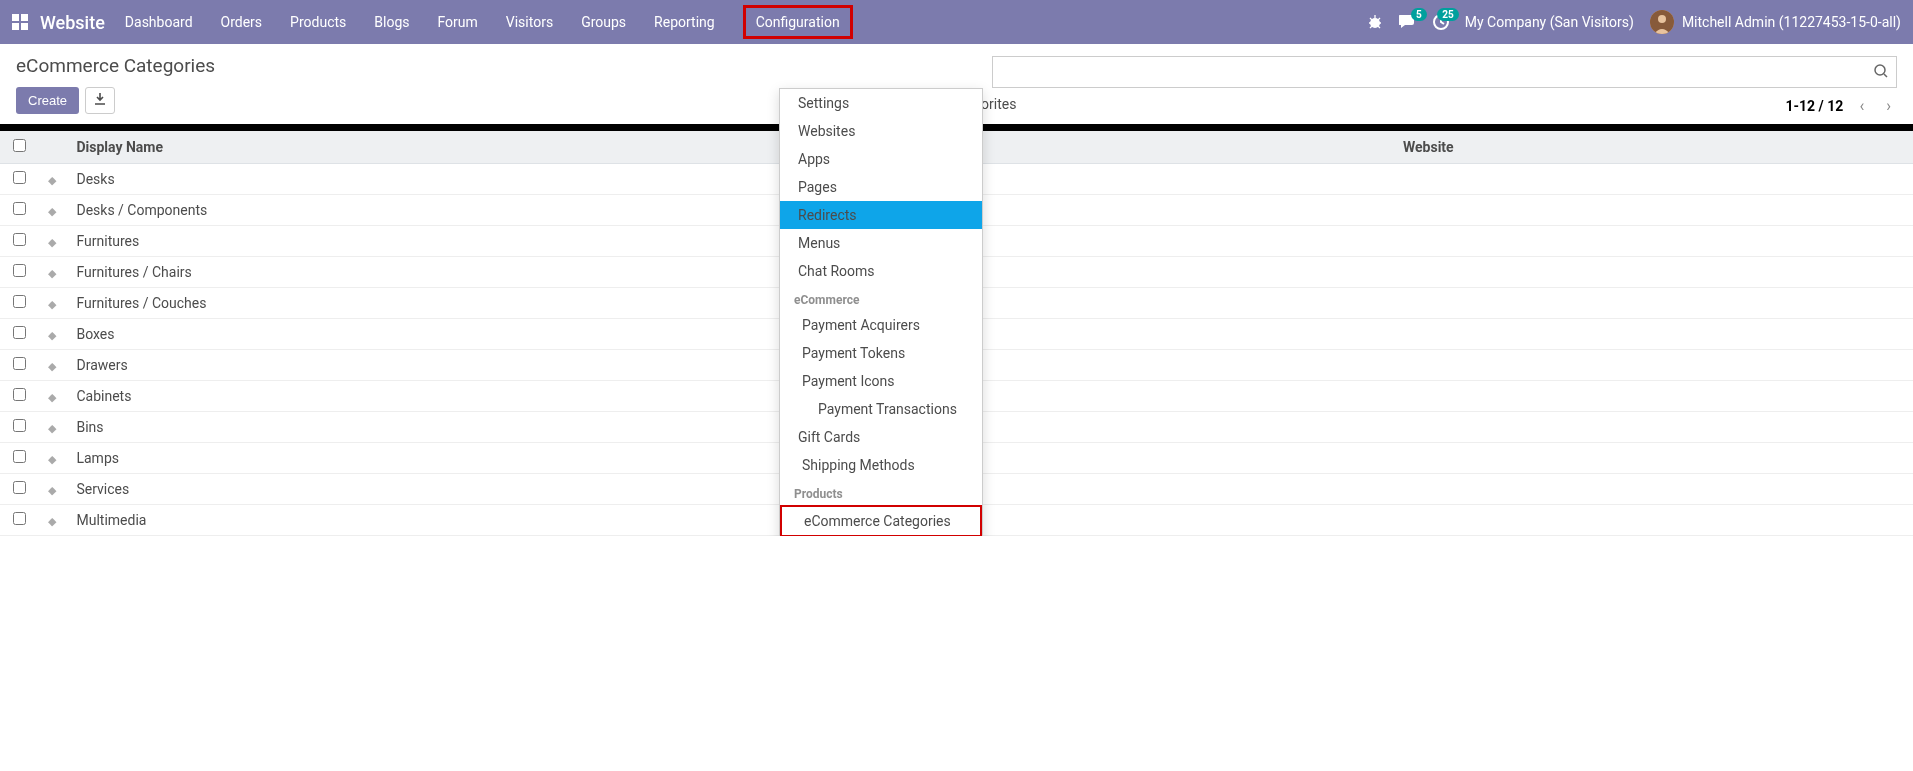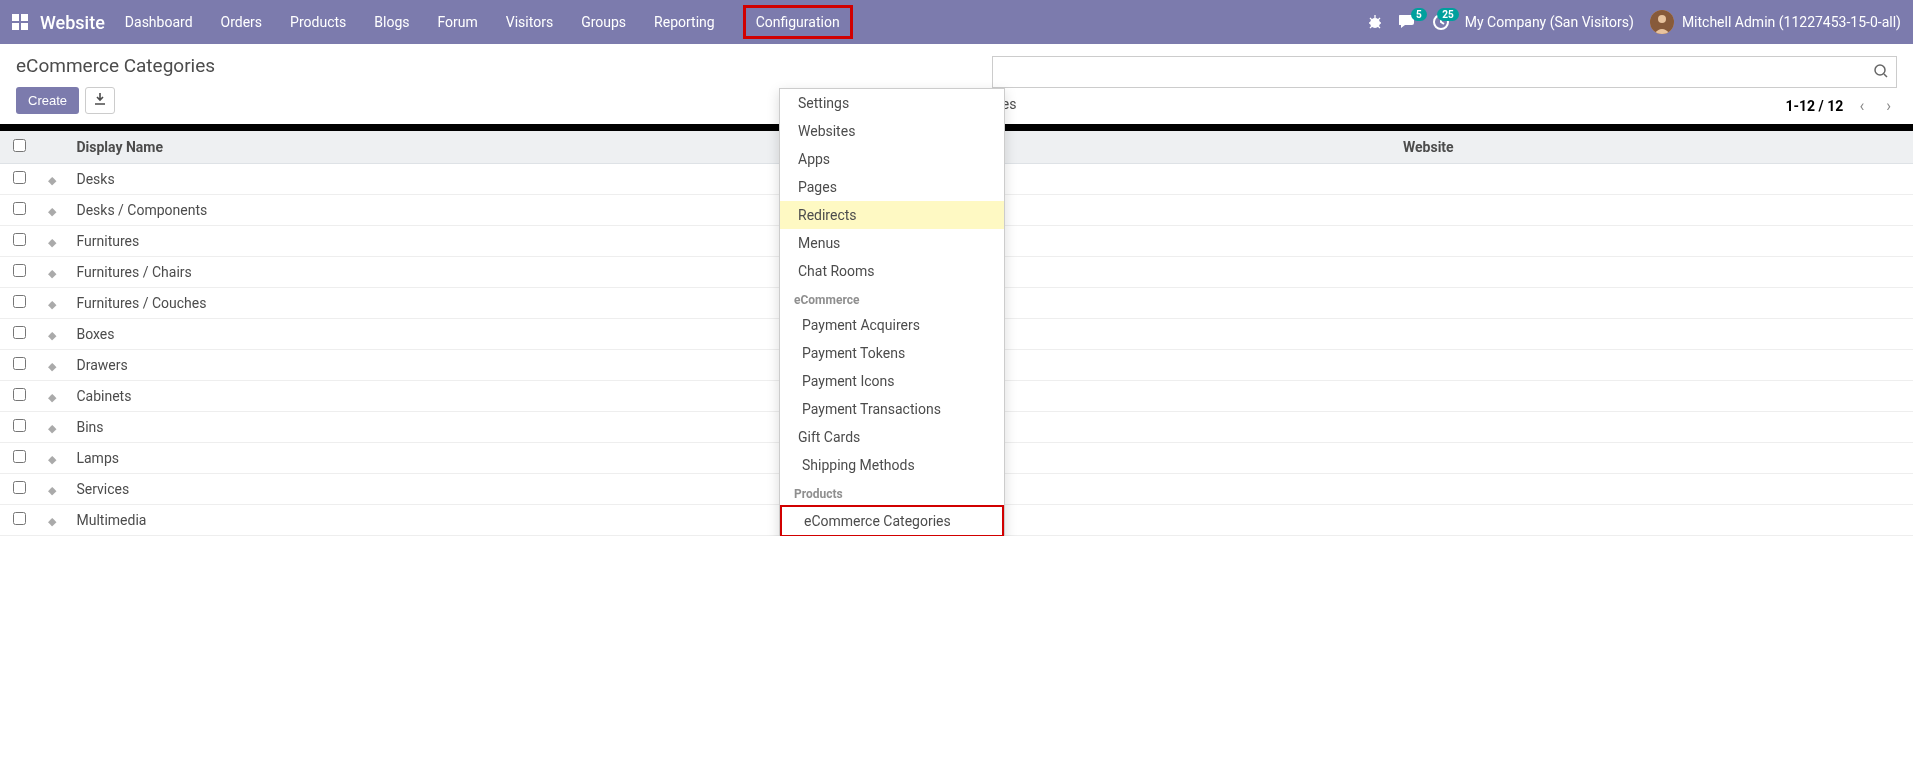--- a/index.html
+++ b/index.html
@@ -38,24 +38,24 @@
   .table-wrap { border-top:7px solid #000000; }
   table { width:100%; border-collapse:collapse; }
   thead tr { background:#eef0f2; }
   th { text-align:left; padding:8px 10px; font-weight:bold; color:#4c4c4c; border-bottom:1px solid #dee2e6; }
   td { padding:7px 10px; border-bottom:1px solid #eee; }
   .col-check { width:38px; text-align:center; }
   .col-handle { width:28px; color:#aaa; cursor:grab; }
   .handle-icon { color:#aaa; font-size:11px; }
   input[type=checkbox]{ cursor:pointer; }
 
-  .dropdown { position:absolute; top:44px; left:779px; width:226px; background:#fff; border:1px solid #ccc; box-shadow:0 4px 12px rgba(0,0,0,.15); z-index:100; }
+  .dropdown { position:absolute; top:44px; left:779px; width:204px; background:#fff; border:1px solid #ccc; box-shadow:0 4px 12px rgba(0,0,0,.15); z-index:100; }
   .dropdown-scroll { max-height:516px; overflow-y:auto; }
   .dd-item { padding:6px 18px; cursor:pointer; color:#4c4c4c; }
-  .dd-item.hover { background:#fef9c3; }
+  .dd-item.hover { background:#0ea5e9; }
   .dd-section { padding:8px 14px 4px; color:#8f8f8f; font-size:12px; font-weight:bold; }
   .dd-item.highlighted { border:2px solid #d10000; }
   
   .dropdown-scroll::-webkit-scrollbar { width:14px; }
   .dropdown-scroll::-webkit-scrollbar-track { background:#f1f1f1; }
   .dropdown-scroll::-webkit-scrollbar-thumb { background:#c1c1c1; }
   .dropdown-scroll::-webkit-scrollbar-button:single-button { background:#f1f1f1; height:14px; }
 </style>
 </head>
 <body>
@@ -239,21 +239,21 @@
         <div class="dd-item">Websites</div>
         <div class="dd-item">Apps</div>
         <div class="dd-item">Pages</div>
         <div class="dd-item hover">Redirects</div>
         <div class="dd-item">Menus</div>
         <div class="dd-item">Chat Rooms</div>
         <div class="dd-section">eCommerce</div>
         <div class="dd-item" style="padding-left: 22px;">Payment Acquirers</div>
         <div class="dd-item" style="padding-left: 22px;">Payment Tokens</div>
         <div class="dd-item" style="padding-left: 22px;">Payment Icons</div>
-        <div class="dd-item" style="padding-left: 22px;">Payment Transactions</div>
+        <div class="dd-item" style="padding-left: 38px;">Payment Transactions</div>
         <div class="dd-item" style="">Gift Cards</div>
         <div class="dd-item" style="padding-left: 22px;">Shipping Methods</div>
         <div class="dd-section">Products</div>
         <div class="dd-item highlighted" style="padding-left: 22px;">eCommerce Categories</div>
         <div class="dd-item" style="padding-left: 22px;">Attributes</div>
         <div class="dd-item" style="padding-left: 22px;">Attribute Categories</div>
         <div class="dd-section">Blogs</div>
       </div>
   </div>
 </div>

